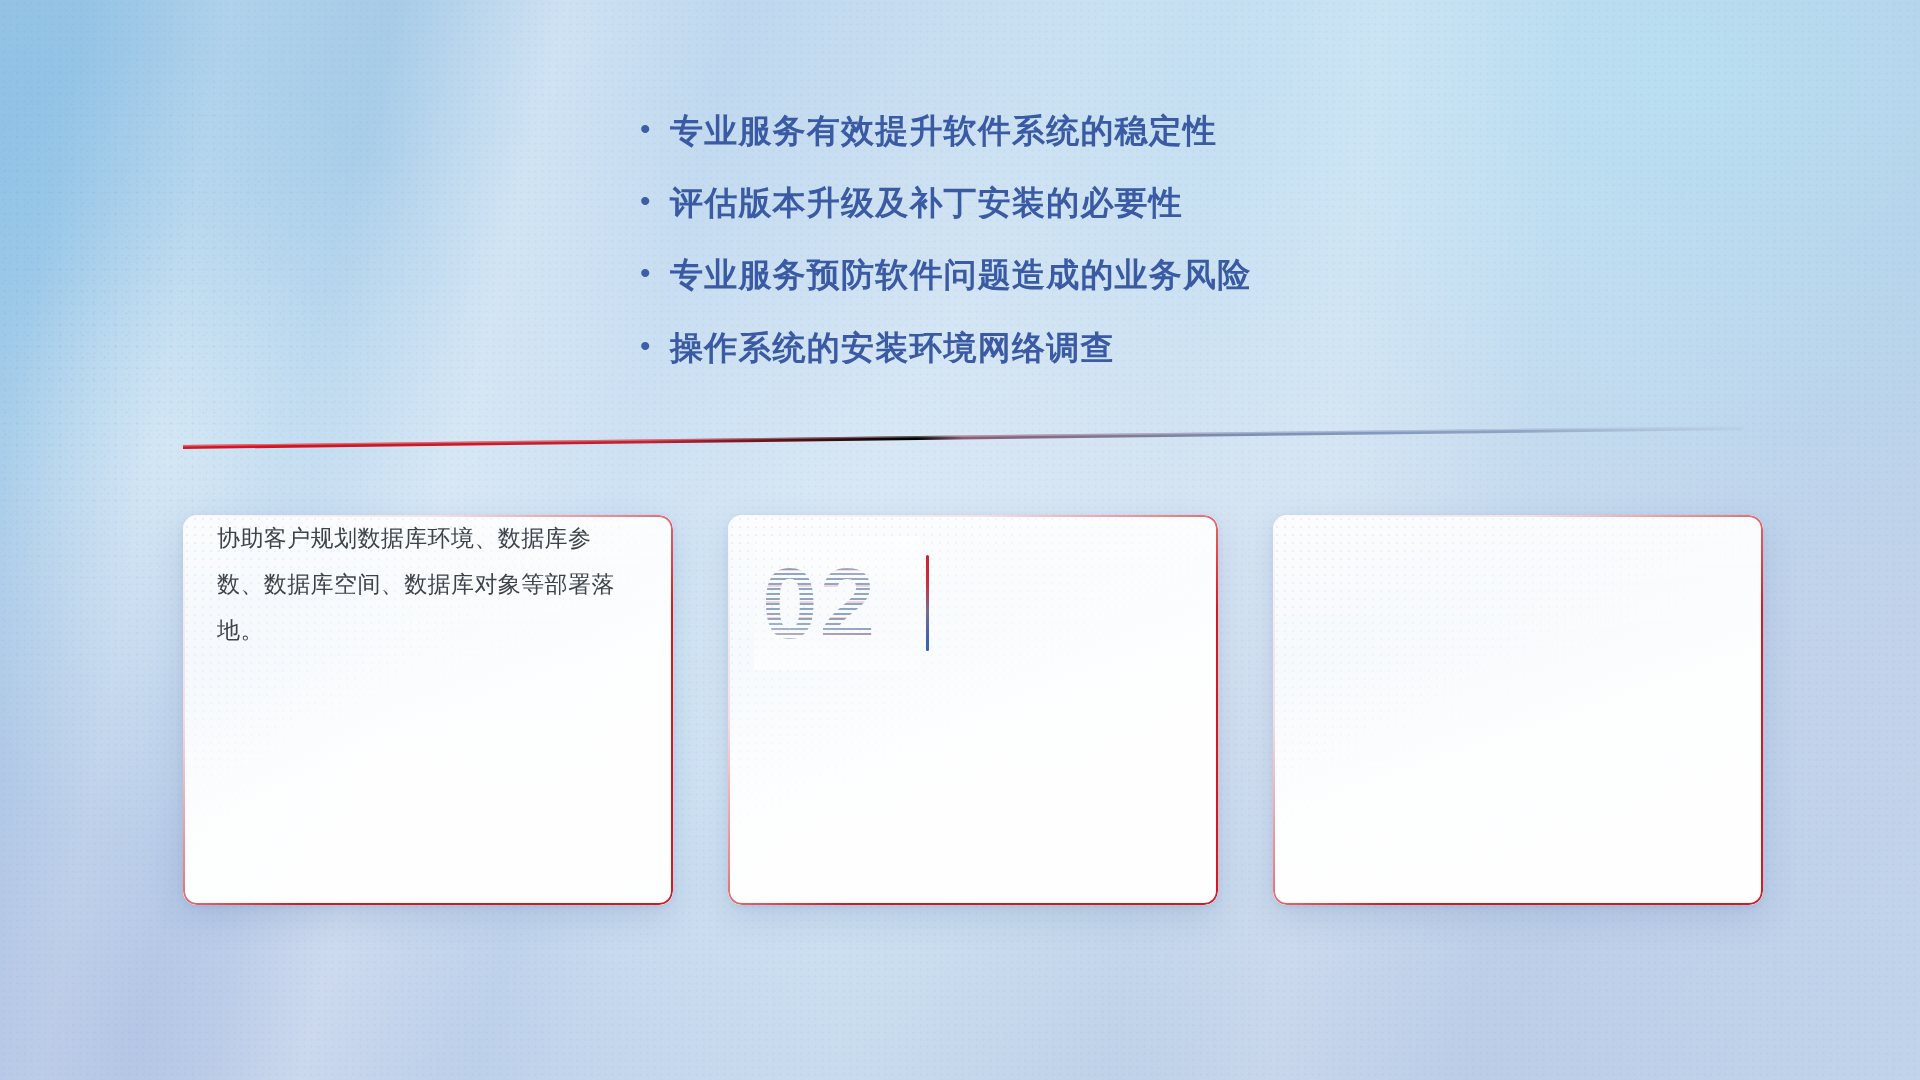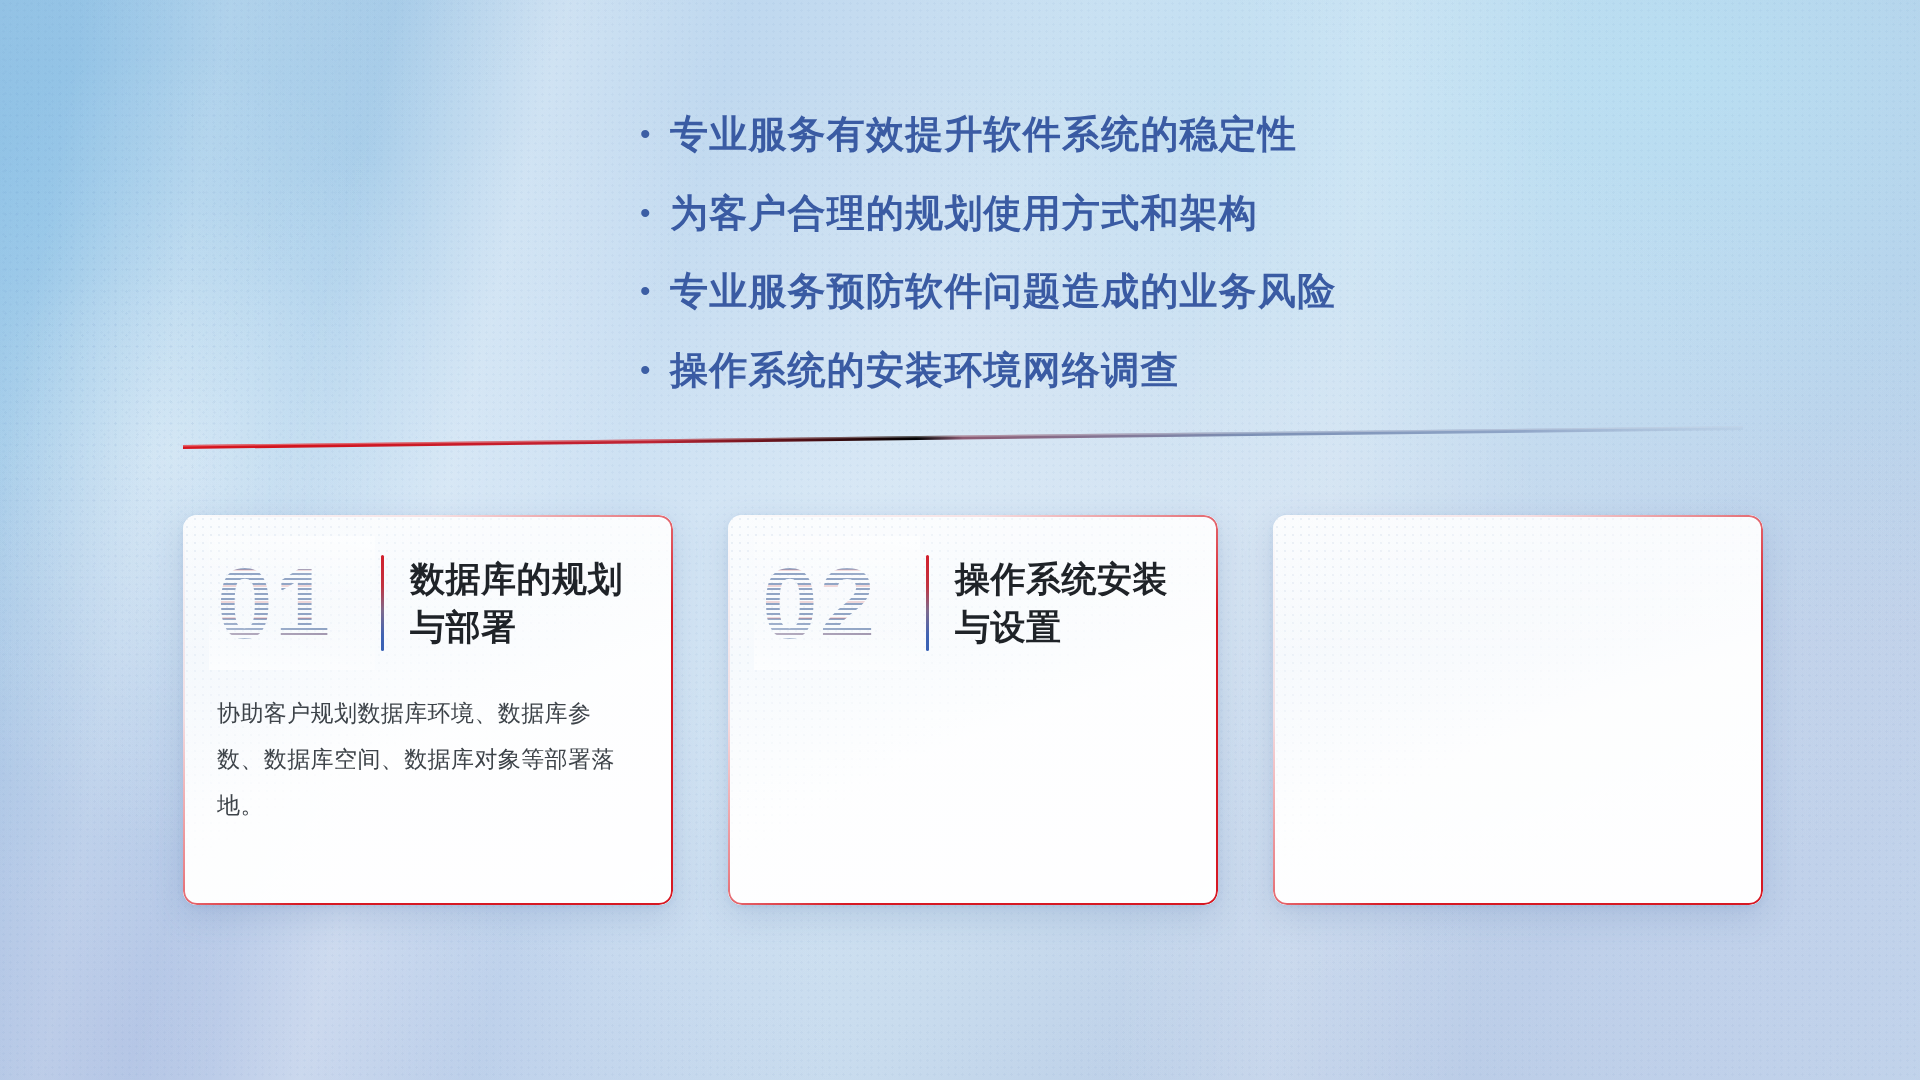--- a/index.html
+++ b/index.html
@@ -88,21 +88,21 @@
     display:flex;align-items:baseline;
     margin-bottom:30px;
   }
   .bullet-dot{
     width:30px;flex:0 0 30px;
     color:#3c5ea4;font-size:30px;line-height:1;
     transform:translateY(-3px);
   }
   .bullet-text{
     color:#3a5ba3;
-    font-size:38px;
+    font-size:33px;
     line-height:1.28;
     letter-spacing:1.2px;
     font-weight:600;
     white-space:nowrap;
   }
 
   
   .divider{
     position:absolute;left:183px;top:424px;width:1560px;height:26px;
   }
@@ -255,21 +255,21 @@
 
   <div class="bullets">
 
     <div class="bullet-row">
       <span class="bullet-dot">•</span>
       <span class="bullet-text">专业服务有效提升软件系统的稳定性</span>
     </div>
 
     <div class="bullet-row">
       <span class="bullet-dot">•</span>
-      <span class="bullet-text">为客户合理的规划使用方式和架构</span>
+      <span class="bullet-text">评估版本升级及补丁安装的必要性</span>
     </div>
 
     <div class="bullet-row">
       <span class="bullet-dot">•</span>
       <span class="bullet-text">专业服务预防软件问题造成的业务风险</span>
     </div>
 
     <div class="bullet-row">
       <span class="bullet-dot">•</span>
       <span class="bullet-text">操作系统的安装环境网络调查</span>
@@ -304,46 +304,36 @@
     </svg>
   </div>
 
   <div class="cards">
 
     <div class="card">
       <div class="card-sheen"></div>
       <div class="card-dots"></div>
       <div class="card-border"></div>
 
-      <div class="card-head">
-        <div class="ghost-num">
-          <span class="gtext">01</span>
-          <span class="gtint">01</span>
-          <span class="ghost-fade"></span>
-        </div>
-        <div class="head-bar"></div>
-        <div class="card-title">数据库的规划<br>与部署</div>
-      </div>
 
       <div class="card-body">协助客户规划数据库环境、数据库参数、数据库空间、数据库对象等部署落地。</div>
     </div>
 
     <div class="card">
       <div class="card-sheen"></div>
       <div class="card-dots"></div>
       <div class="card-border"></div>
 
       <div class="card-head">
         <div class="ghost-num">
           <span class="gtext">02</span>
           <span class="gtint">02</span>
           <span class="ghost-fade"></span>
         </div>
         <div class="head-bar"></div>
-        <div class="card-title">操作系统安装<br>与设置</div>
       </div>
 
     </div>
 
     <div class="card">
       <div class="card-sheen"></div>
       <div class="card-dots"></div>
       <div class="card-border"></div>
 
 

